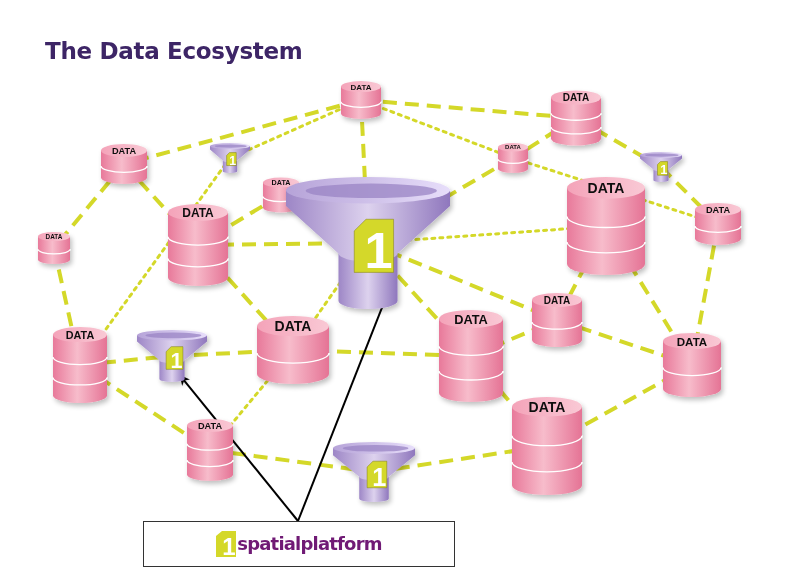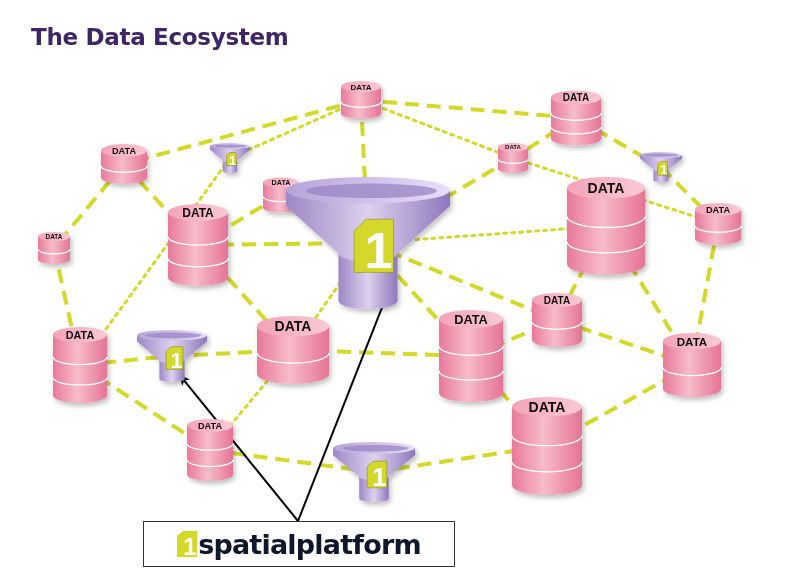--- a/index.html
+++ b/index.html
@@ -1,33 +1,33 @@
 <!DOCTYPE html>
 <html><head>
 <meta charset="utf-8">
 <style>
   html, body { margin: 0; padding: 0; background: #ffffff; }
   body { width: 790px; height: 587px; position: relative; overflow: hidden; font-family: "DejaVu Sans", sans-serif; }
   #title {
     position: absolute; left: 31px; top: 24px;
     font-family: "DejaVu Sans", sans-serif; font-weight: bold; font-size: 23px;
-    color: #3d2566; letter-spacing: -0.3px; margin: 0;
+    color: #3d2566; letter-spacing: -0.3px; margin: 14px;
   }
   #diagram { position: absolute; left: 0; top: 0; }
   .data-label { font-family: "Liberation Sans", sans-serif; font-weight: bold; fill: #111; text-anchor: middle; }
   .one-glyph { font-family: "Liberation Sans", sans-serif; font-weight: bold; fill: #ffffff; text-anchor: middle; }
   #brand-box {
     position: absolute; left: 143px; top: 521px; width: 312px; height: 46px;
     border: 1px solid #333; background: #ffffff; box-sizing: border-box;
     display: flex; align-items: center; justify-content: center;
   }
   #brand-logo { width: 20px; height: 26px; position: relative; margin-right: 1px; }
   #brand-text {
-    font-family: "DejaVu Sans", sans-serif; font-weight: bold; font-size: 27px;
-    color: #0f172a; letter-spacing: -0.8px; line-height: 1;
+    font-family: "DejaVu Sans", sans-serif; font-weight: bold; font-size: 18px;
+    color: #701a75; letter-spacing: -0.8px; line-height: 1;
   }
 </style>
 </head>
 <body>
 
 <h1 id="title">The Data Ecosystem</h1>
 
 <svg id="diagram" width="790" height="587" viewBox="0 0 790 587" xmlns="http://www.w3.org/2000/svg">
   <defs>
     <linearGradient id="dbGrad" x1="0" x2="1" y1="0" y2="0">

